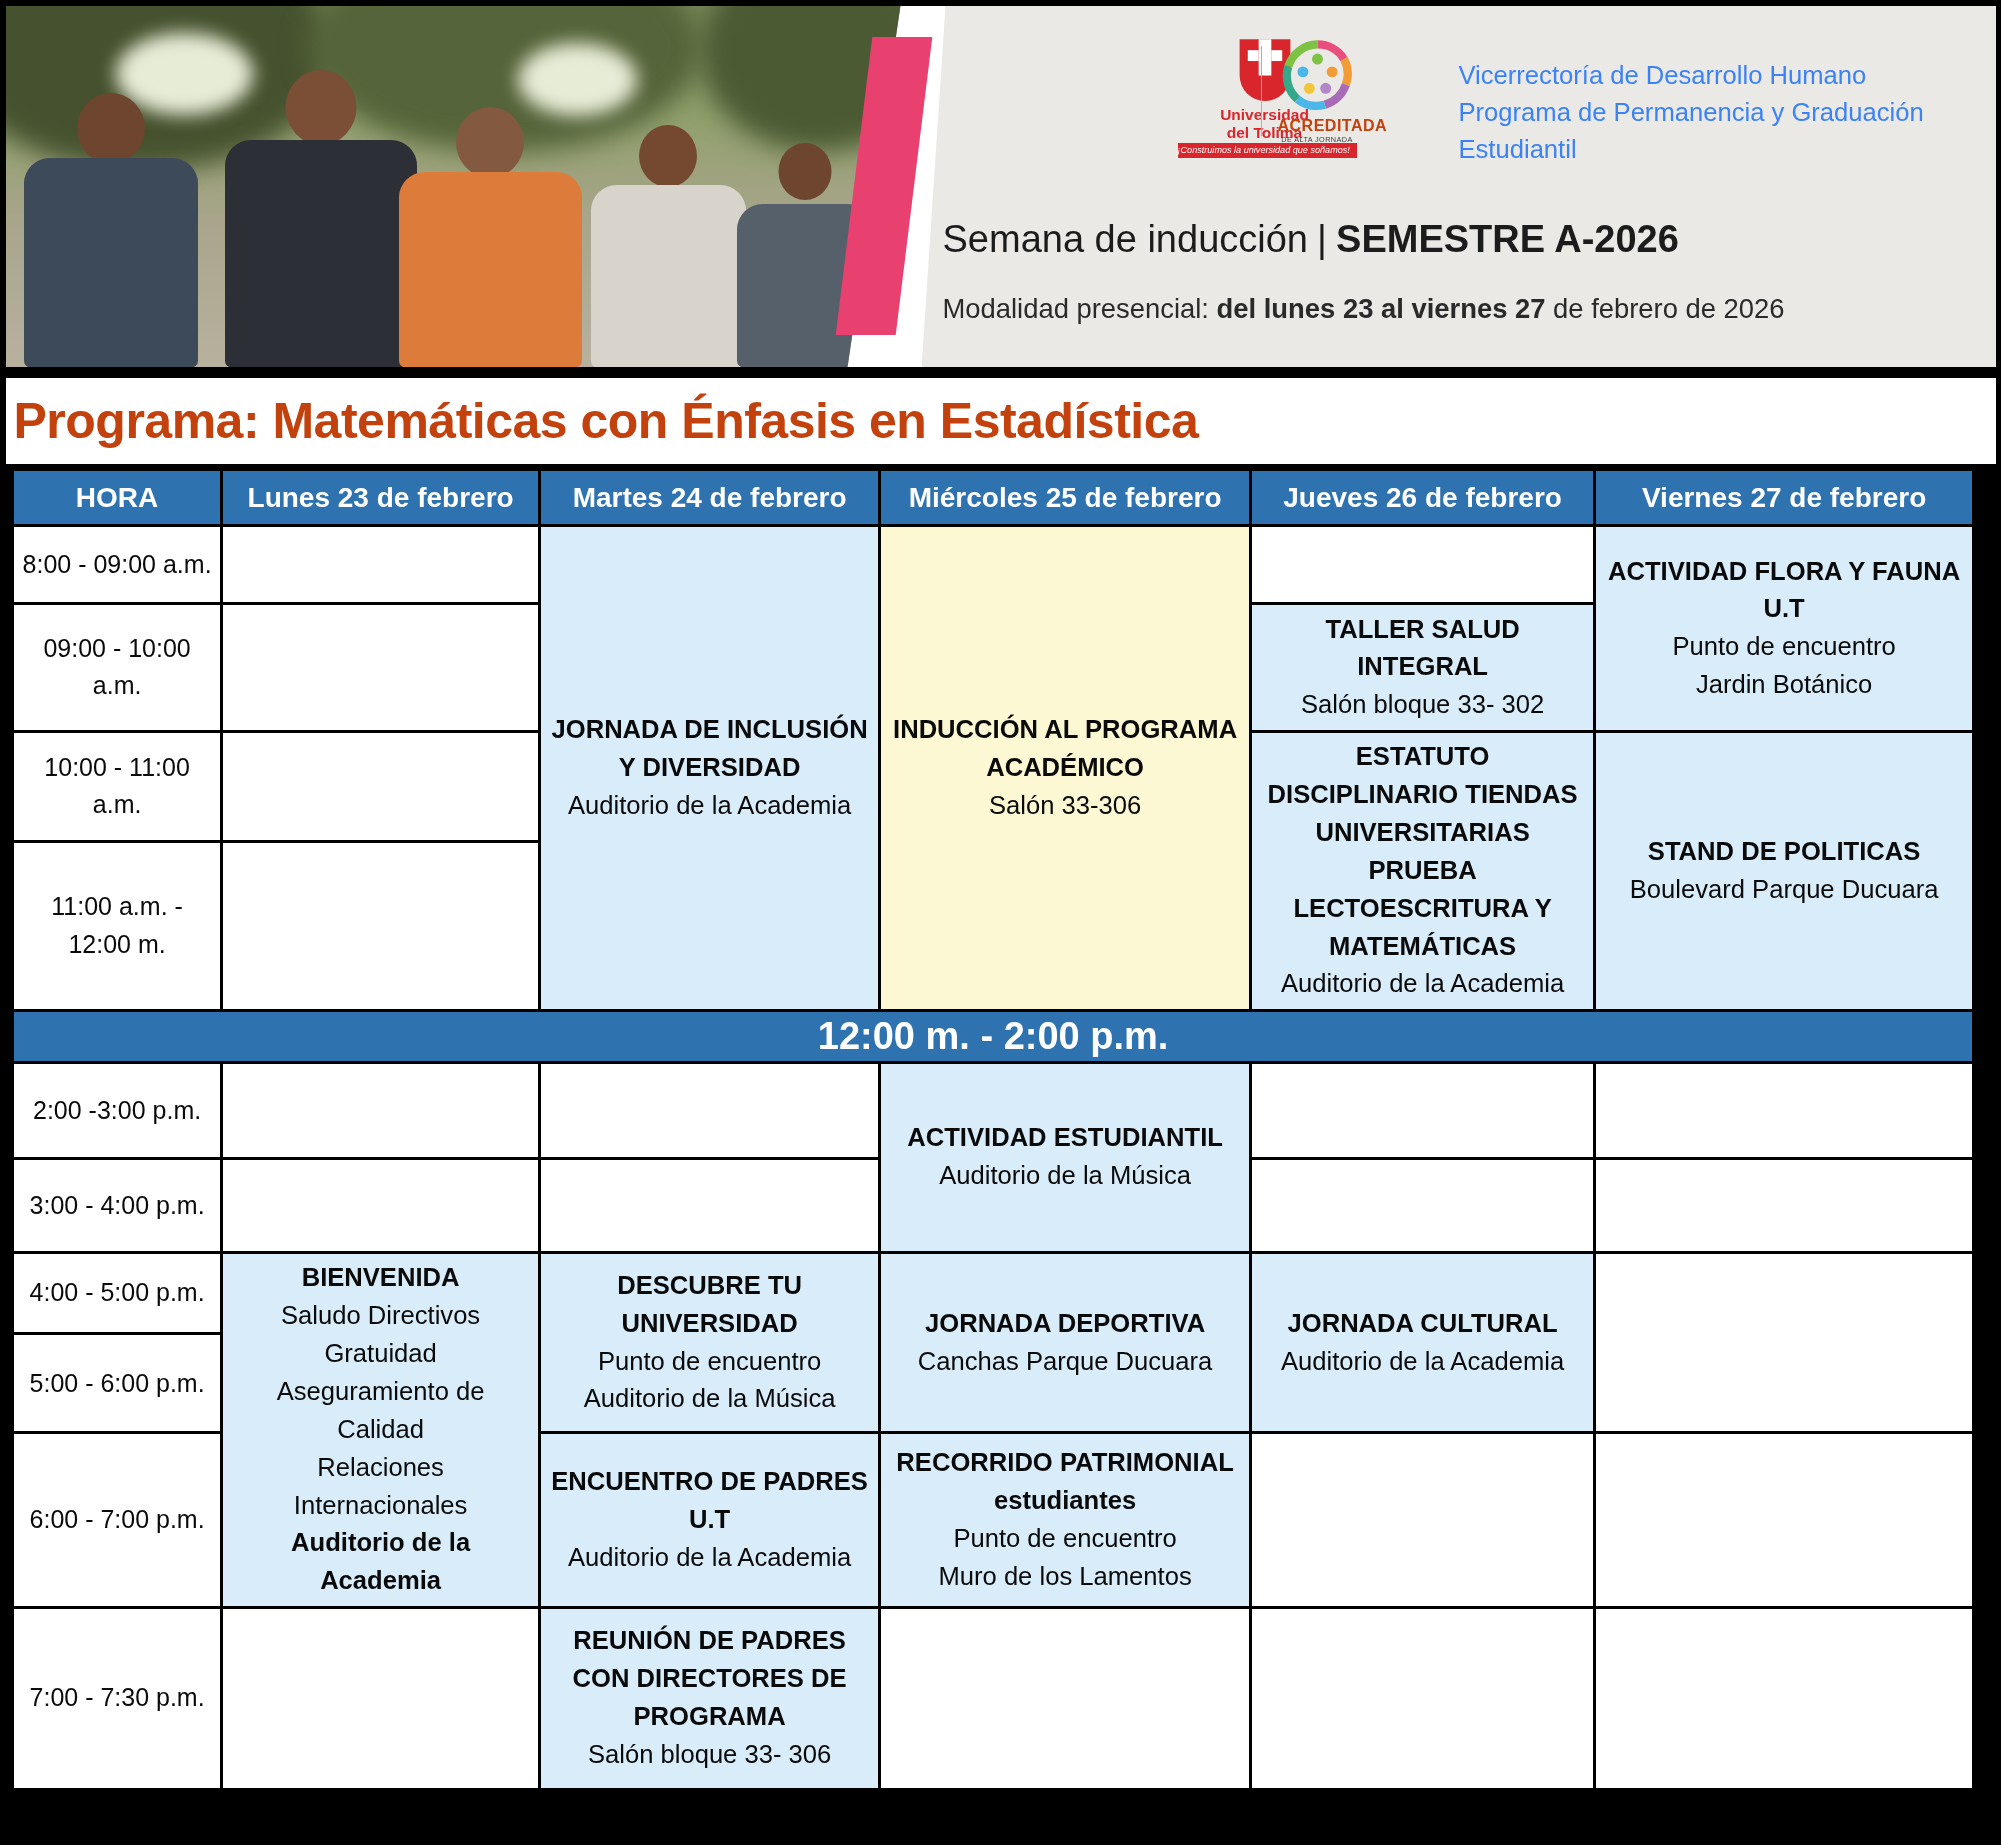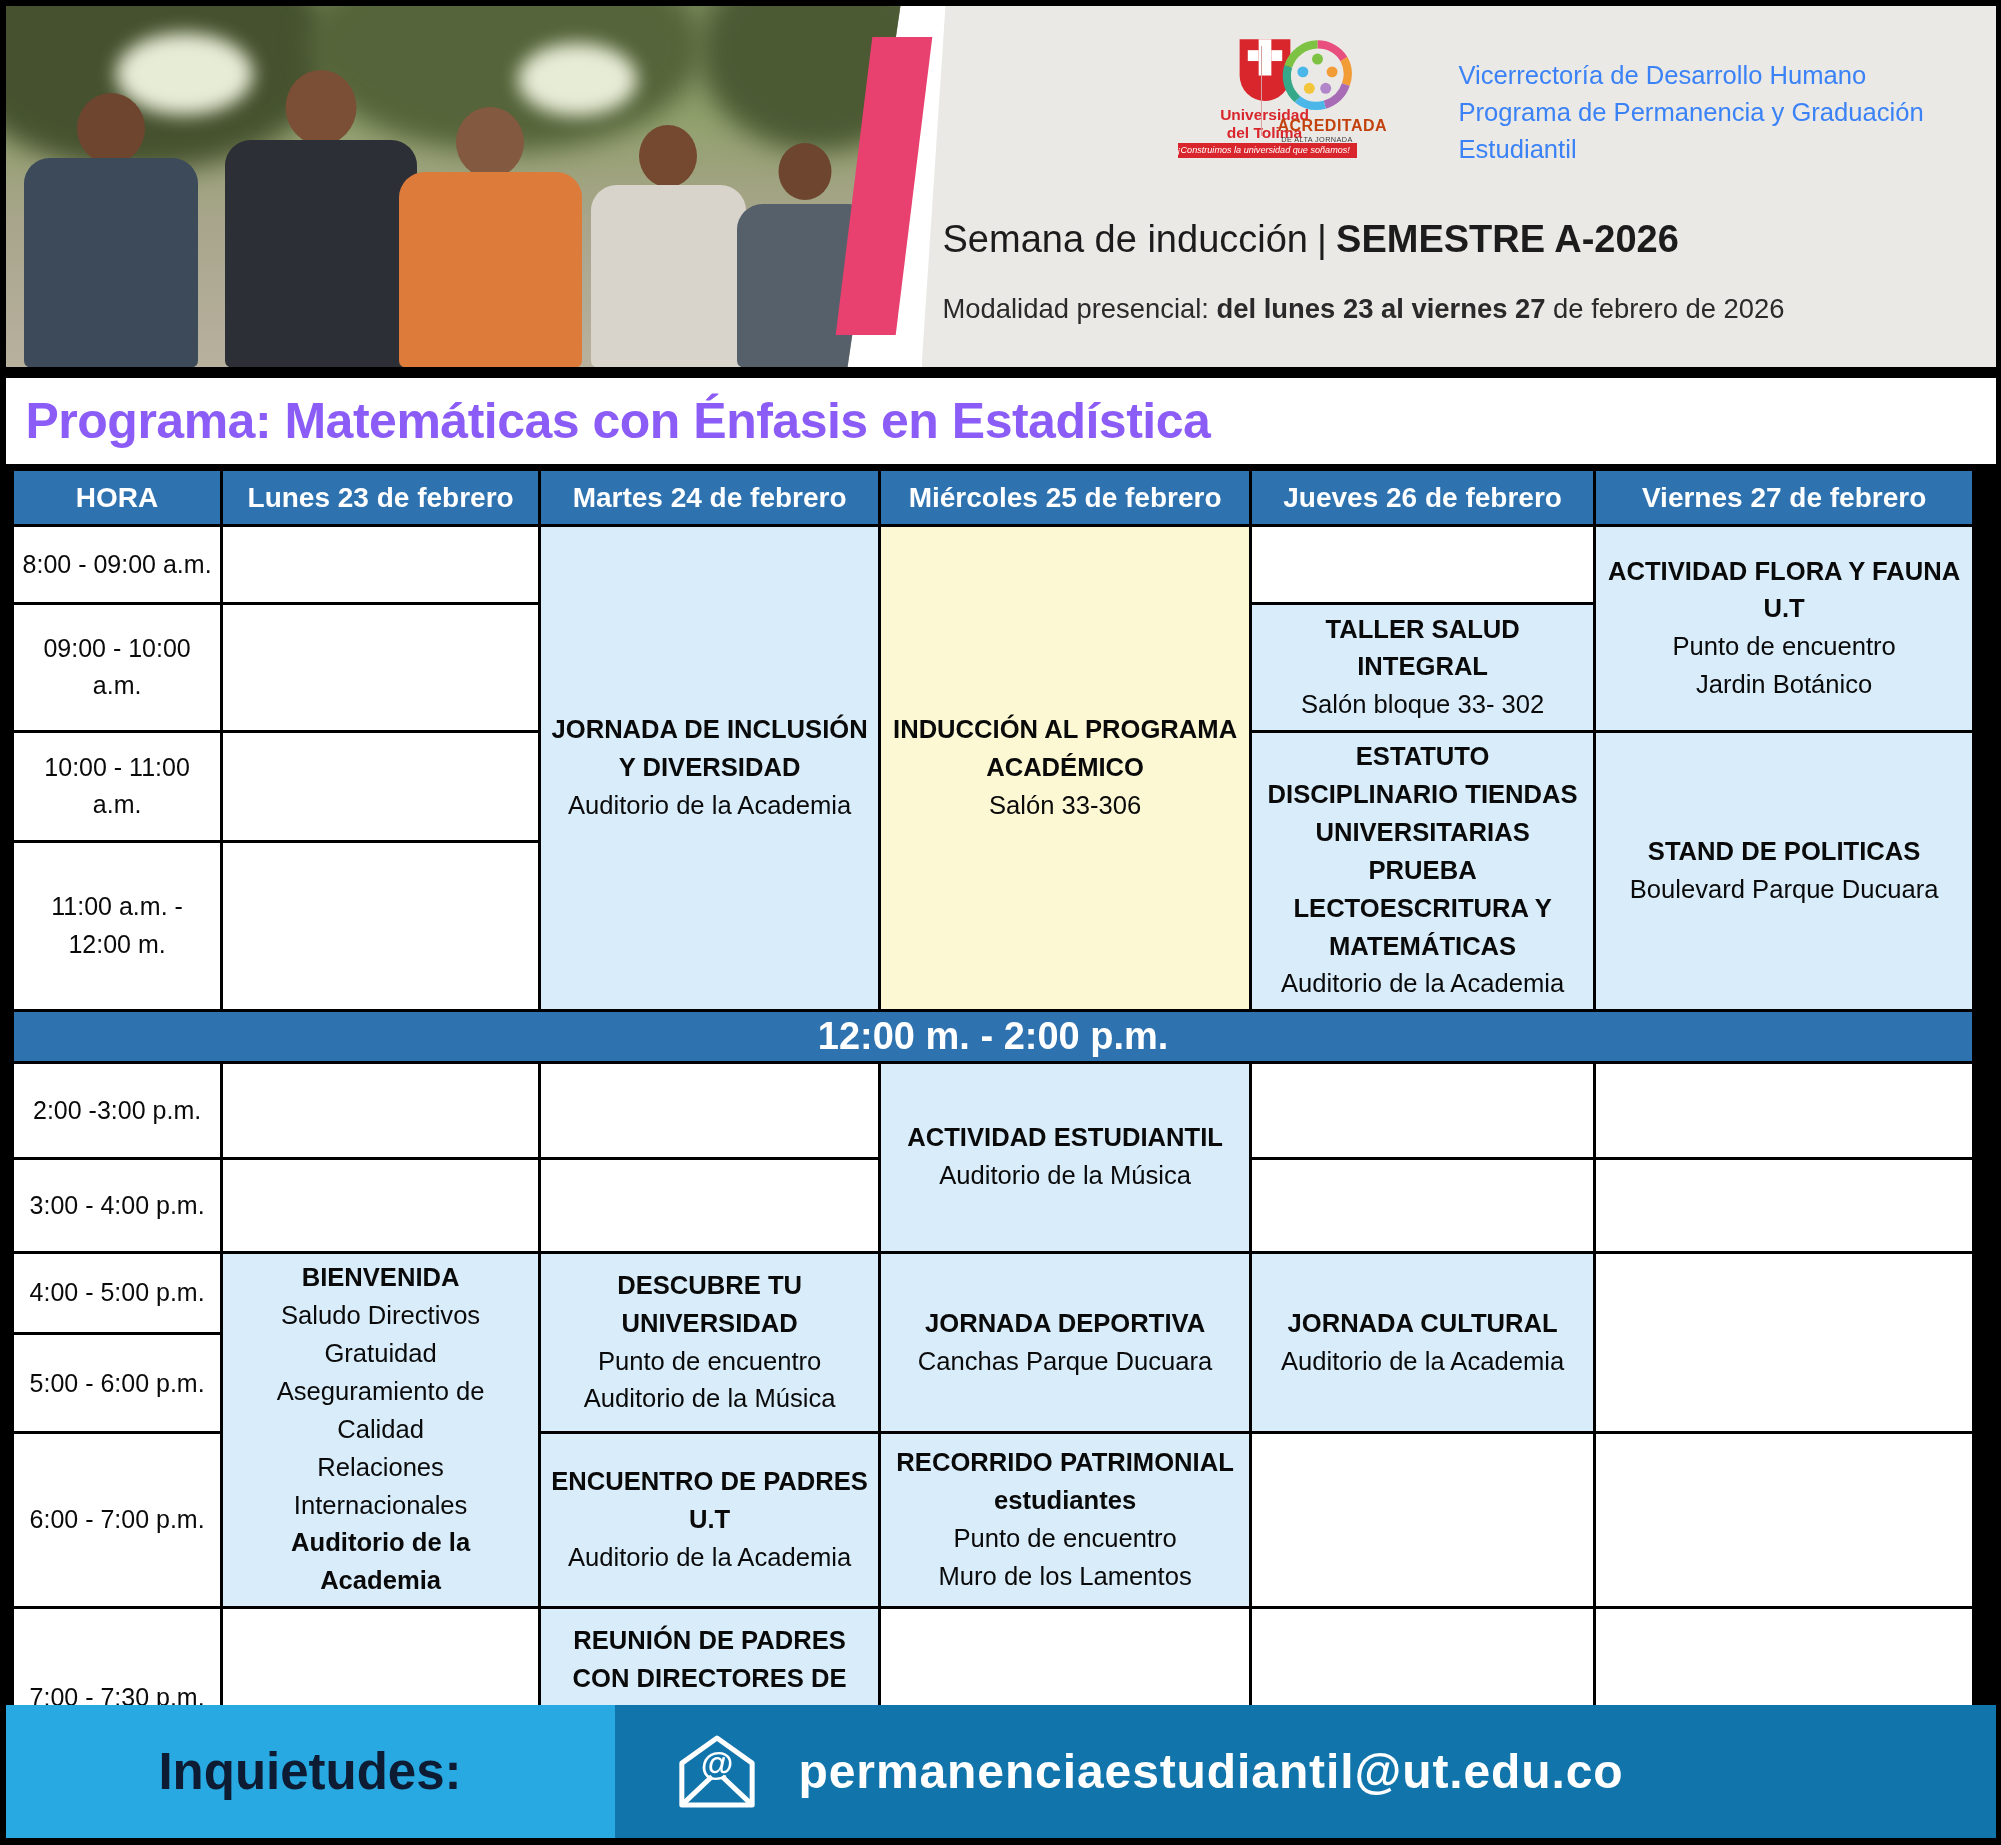--- a/index.html
+++ b/index.html
@@ -47,21 +47,21 @@
   .dept { position:absolute; left:1453px; top:51px; font-size:25.6px; color:#3b82f6; line-height:37px; }
   .week-line { position:absolute; left:937px; top:212px; font-size:38px; color:#1c1c1c; }
   .week-line .sep { margin:0 9.1px; }
   .week-line .bold { font-weight:bold; }
   .modality-line { position:absolute; left:937px; top:287px; font-size:27.4px; color:#2a2a2a; }
   .modality-line .bold { font-weight:bold; }
 
   
   .black-rule { position:absolute; left:0; top:367px; width:2001px; height:11px; background:#000; }
   .title-bar { position:absolute; left:5.5px; top:378px; width:1990px; height:86px; background:#fff; display:flex; align-items:center; }
-  .title-bar h1 { font-size:50px; font-weight:bold; color:#8b5cf6; padding-left:20px; letter-spacing:-0.5px; }
+  .title-bar h1 { font-size:50px; font-weight:bold; color:#c2410c; padding-left:8px; letter-spacing:-0.5px; }
 
   
   table.schedule { position:absolute; left:9.1px; top:466px; border-collapse:collapse; table-layout:fixed; background:#fff; }
   table.schedule td, table.schedule th { border:3.7px solid #000; vertical-align:middle; text-align:center; overflow:hidden; }
   table.schedule { border:5.5px solid #000; }
   th.day { background:#2E72B0; color:#fff; font-size:28px; font-weight:bold; }
   td.time { background:#fff; font-size:25px; color:#0a0a0a; padding:0 5.5px; line-height:1.5; }
   td.empty { background:#fff; }
   td.ev { background:#D9ECFA; padding:5.5px 7.3px; font-size:25.6px; line-height:1.48; color:#0a0a0a; }
   td.ev-yellow { background:#FCF8D3; }
@@ -313,28 +313,15 @@
         <span class="title">REUNIÓN DE PADRES CON DIRECTORES DE PROGRAMA</span>
         <span class="loc">Salón bloque 33- 306</span>
       </td>
       <td class="empty"></td>
       <td class="empty"></td>
       <td class="empty"></td>
     </tr>
   </tbody>
     </table>
 
-  <div class="footer">
-    <div class="ask">
-      <span>Inquietudes:</span>
-    </div>
-    <div class="mail">
-      <svg width="84" height="77" viewBox="0 0 100 92">
-        <path d="M8 36 L50 6 L92 36 L92 86 L8 86 Z" fill="none" stroke="#fff" stroke-width="6" stroke-linejoin="round"></path>
-        <path d="M10 84 L44 52 M90 84 L56 52" stroke="#fff" stroke-width="6" fill="none"></path>
-        <text x="50" y="50" text-anchor="middle" font-size="40" font-weight="bold" fill="#fff" font-family="Liberation Sans, sans-serif">@</text>
-      </svg>
-      <span class="email">permanenciaestudiantil@ut.edu.co</span>
-    </div>
-  </div>
 
 </div>
 
 
 </body></html>

